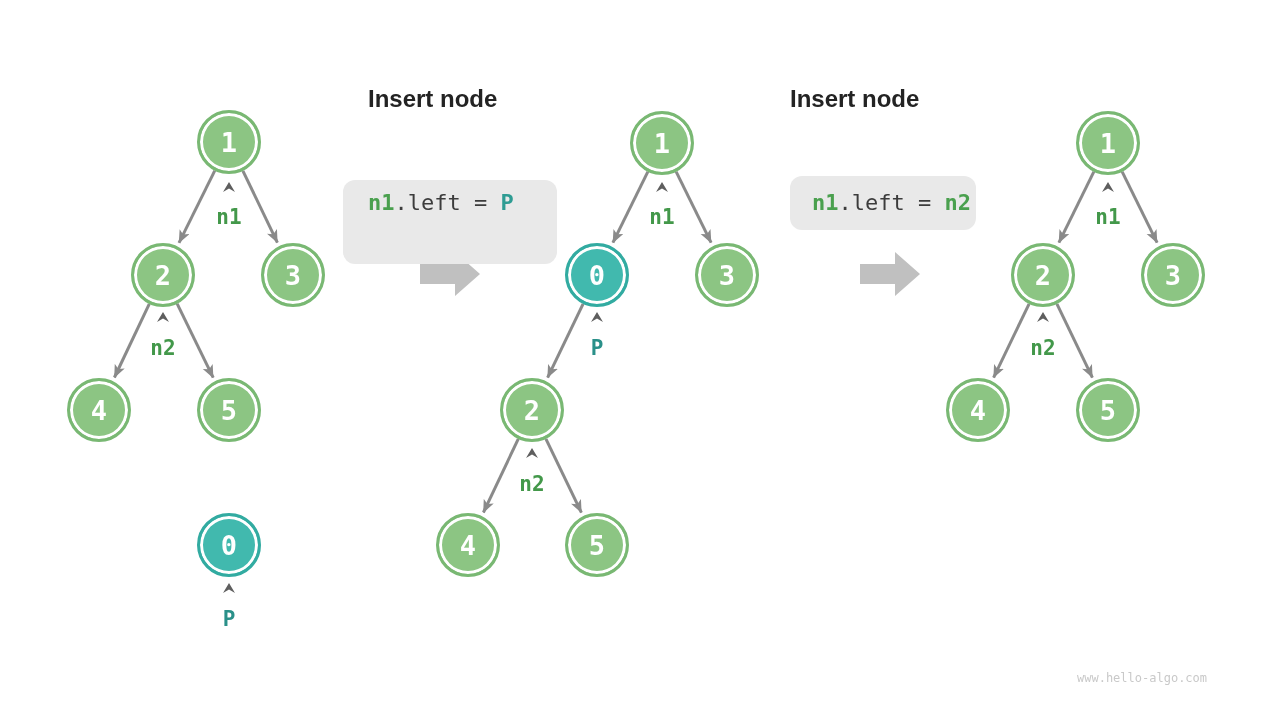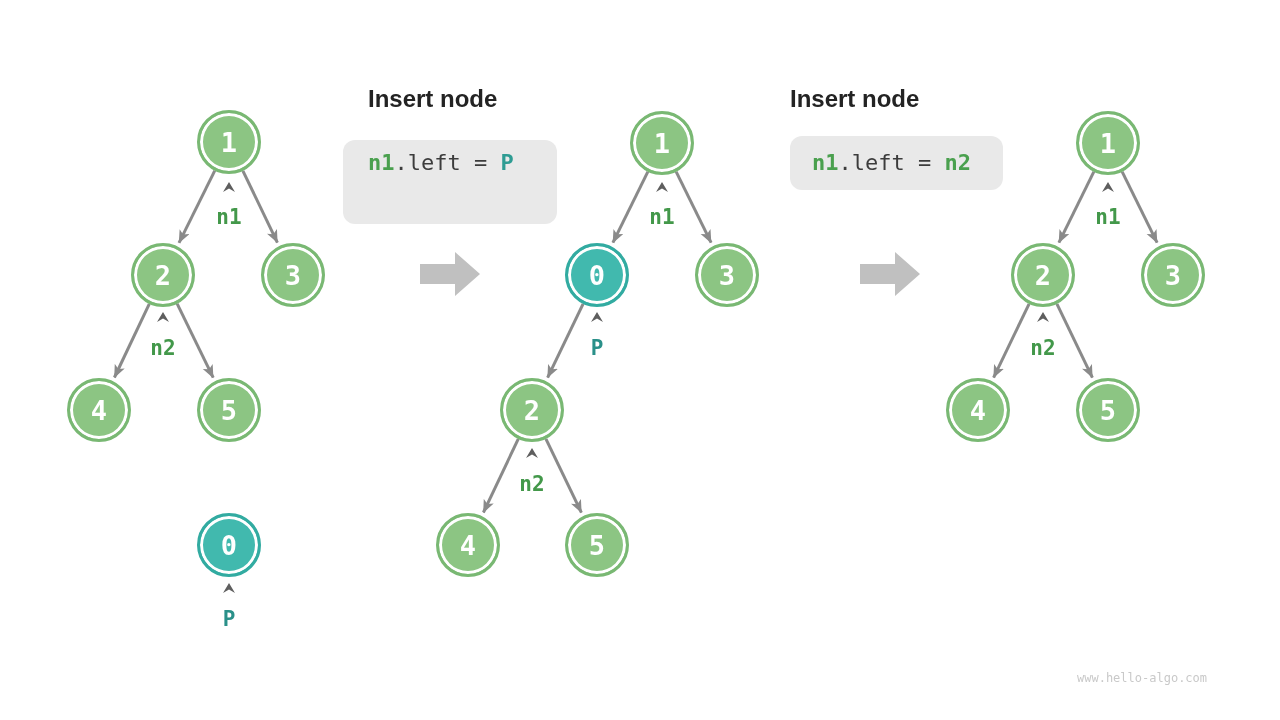--- a/index.html
+++ b/index.html
@@ -32,21 +32,21 @@
 
   
   .panel-title {
     position:absolute; font-family:Liberation Sans, sans-serif;
     font-weight:bold; font-size:24px; line-height:26px; color:#232323;
     white-space:nowrap;
   }
   .code-box {
     position:absolute; background:#E9E9E9; border-radius:12px;
     box-sizing:border-box; font-family:"DejaVu Sans Mono", monospace;
-    font-size:22px; line-height:38px; color:#3C3C3C;
+    font-size:22px; line-height:38px; color:#3C3C3C;margin-top:40px;
   }
   .code-line { white-space:pre; }
   .tok { font-weight:bold; }
   .tok.green { color:#4AA04E; }
   .tok.teal  { color:#2E9C93; }
   .tok.plain { font-weight:normal; color:#3C3C3C; }
 
   .watermark {
     position:absolute; left:1077px; top:671px;
     font-family:"DejaVu Sans Mono", monospace; font-size:12px;
@@ -147,21 +147,21 @@
     </div>
   <div class="node" style="left:565px;top:513px">
       <span>5</span>
     </div>
 
   <div class="ref-label" style="left:662px;top:205px">n1</div>
   <div class="ref-label teal" style="left:597px;top:336px">P</div>
   <div class="ref-label" style="left:532px;top:472px">n2</div>
 
   <div class="panel-title" style="left:790px;top:86px">Insert node</div>
-  <div class="code-box" style="left:790px;top:136px;width:213px;height:54px;padding:8px 0 0 22px">
+  <div class="code-box" style="left:790px;top:136px;width:186px;height:54px;padding:8px 0 0 22px">
     <div class="code-line"><span class="tok green">n1</span><span class="tok plain">.left = </span><span class="tok green">n2</span></div>
   </div>
 
   <div class="node" style="left:1076px;top:111px">
       <span>1</span>
     </div>
   <div class="node" style="left:1011px;top:243px">
       <span>2</span>
     </div>
   <div class="node" style="left:1141px;top:243px">

